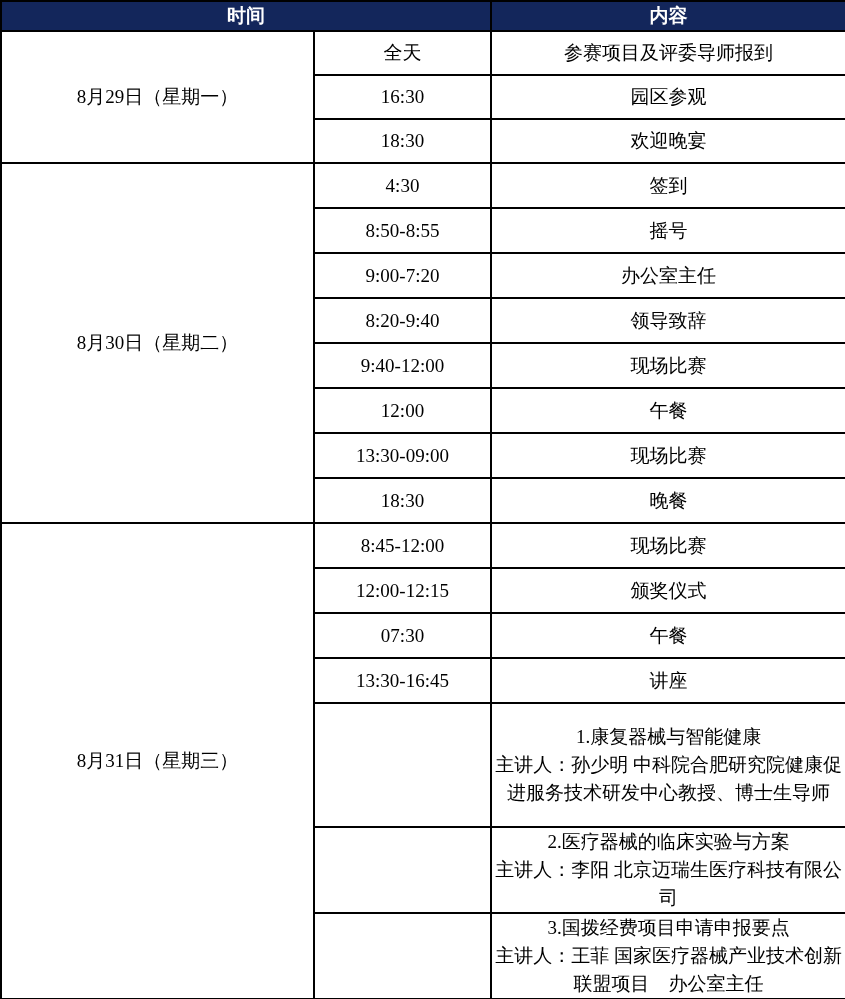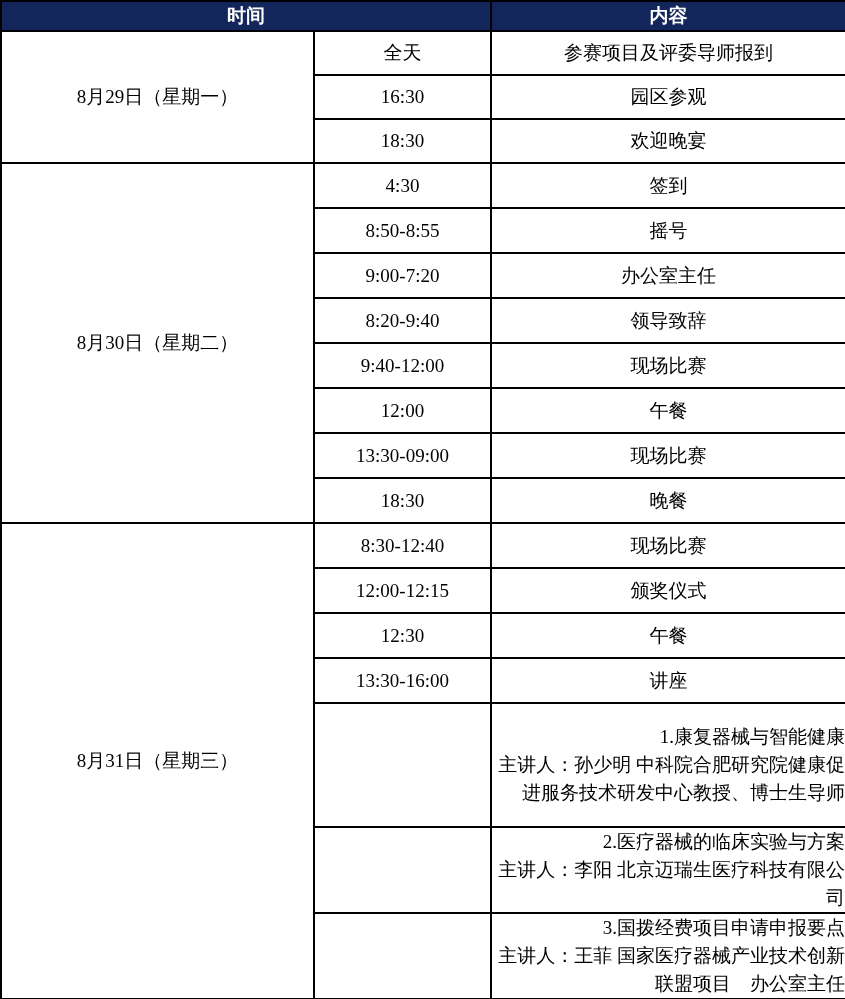--- a/index.html
+++ b/index.html
@@ -52,21 +52,21 @@
     vertical-align: middle;
     line-height: 1.35;
   }
   td.lecture-cell {
     text-align: left;
     vertical-align: middle;
     font-size: 19px;
     line-height: 28px;
     padding: 3px 10px 3px 5px;
   }
-  .lec-line { text-align: right; }
+  .lec-line { text-align: center; }
 </style>
 </head>
 <body>
 
 <div class="page">
   <table class="schedule">
     <colgroup>
       <col class="c-date">
       <col class="c-time">
       <col class="c-content">
@@ -122,33 +122,33 @@
         <td class="time-cell">13:30-09:00</td>
         <td class="content-cell">现场比赛</td>
       </tr>
       <tr class="row-std">
         <td class="time-cell">18:30</td>
         <td class="content-cell">晚餐</td>
       </tr>
 
       <tr class="row-std">
         <td class="date-cell" rowspan="7">8月31日（星期三）</td>
-        <td class="time-cell">8:30-12:40</td>
+        <td class="time-cell">8:45-12:00</td>
         <td class="content-cell">现场比赛</td>
       </tr>
       <tr class="row-std">
         <td class="time-cell">12:00-12:15</td>
         <td class="content-cell">颁奖仪式</td>
       </tr>
       <tr class="row-std">
-        <td class="time-cell">12:30</td>
+        <td class="time-cell">07:30</td>
         <td class="content-cell">午餐</td>
       </tr>
       <tr class="row-std">
-        <td class="time-cell">13:30-16:00</td>
+        <td class="time-cell">13:30-16:45</td>
         <td class="content-cell">讲座</td>
       </tr>
       <tr class="row-lec1">
         <td class="time-cell"></td>
         <td class="content-cell lecture-cell">
           <div class="lec-line">1.康复器械与智能健康</div>
           <div class="lec-line">主讲人：孙少明 中科院合肥研究院健康促进服务技术研发中心教授、博士生导师</div>
         </td>
       </tr>
       <tr class="row-lec2">

